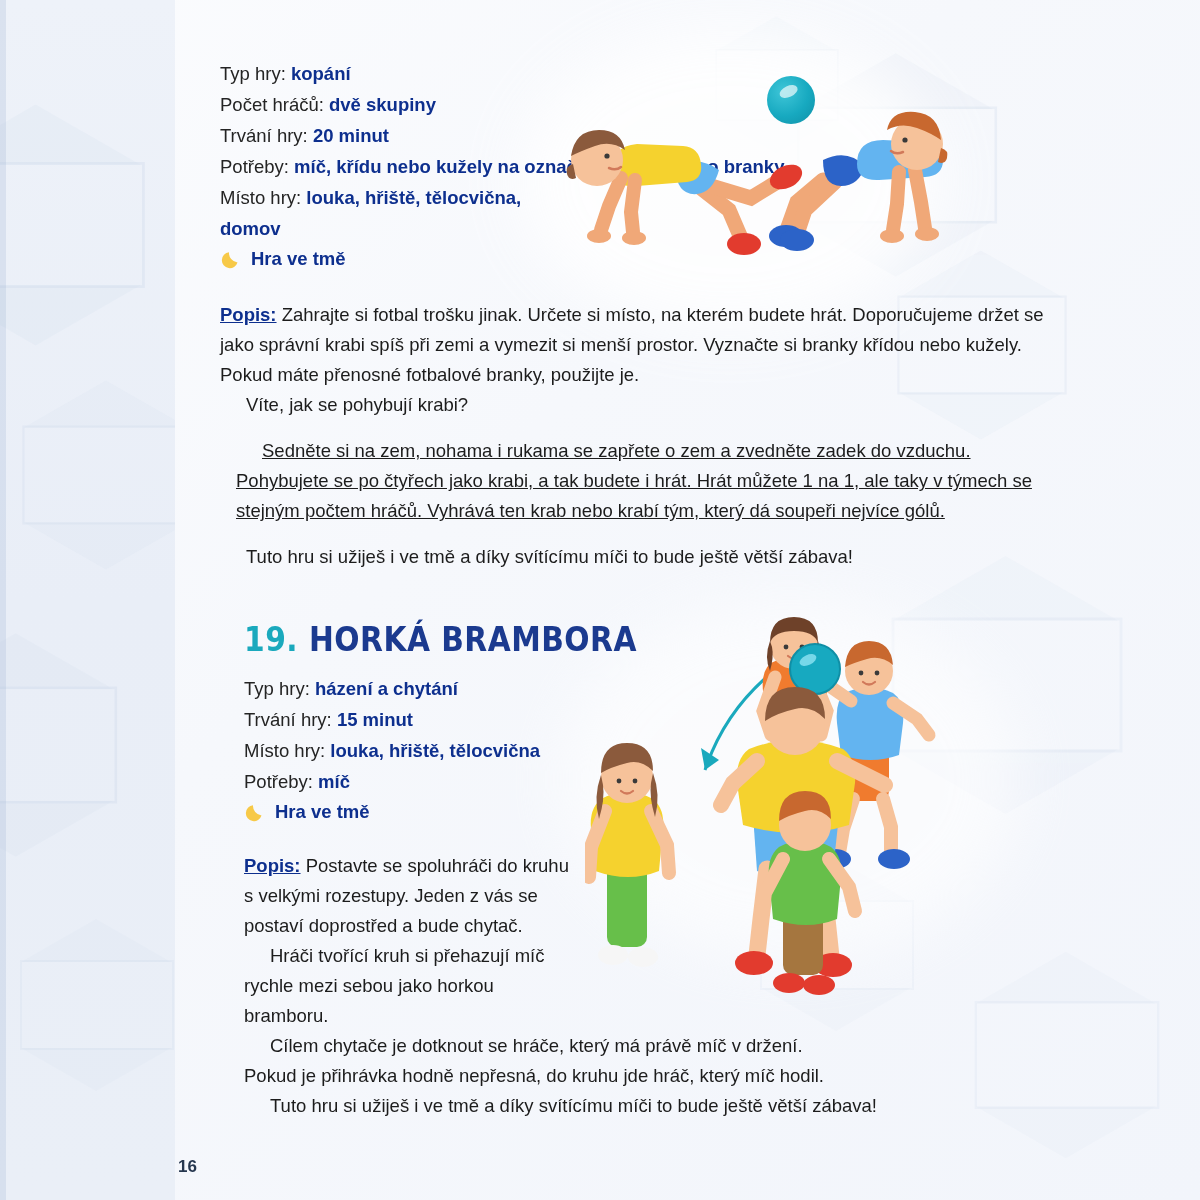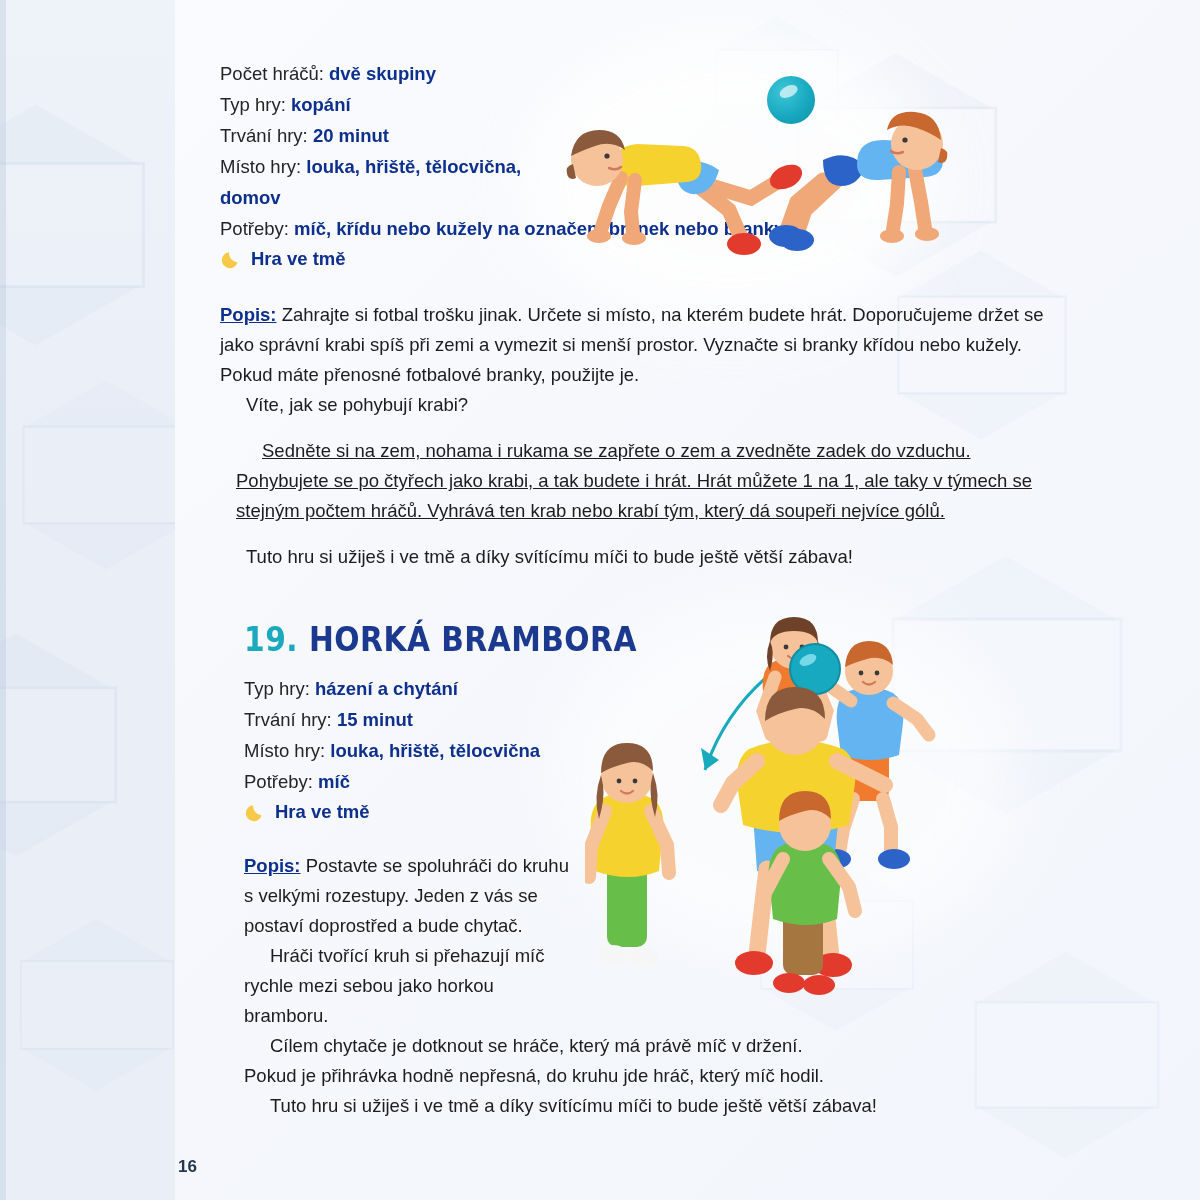--- a/index.html
+++ b/index.html
@@ -178,38 +178,38 @@
       <div style="position:absolute;left:0;top:0;width:6px;height:1200px;background:rgba(160,180,210,.25);"></div>
     </div>
   </div>
 
   <div class="content">
 
     <div class="section" style="top:58px; width:900px;">
 
       <div class="meta" style="width:600px;">
         <div>
+          <span class="lbl">Typ hry:</span>
+          <span class="val">kopání</span>
+        </div>
+        <div>
           <span class="lbl">Počet hráčů:</span>
           <span class="val">dvě skupiny</span>
         </div>
         <div>
-          <span class="lbl">Typ hry:</span>
-          <span class="val">kopání</span>
-        </div>
-        <div>
           <span class="lbl">Trvání hry:</span>
           <span class="val">20 minut</span>
+        </div>
+        <div>
+          <span class="lbl">Potřeby:</span>
+          <span class="val">míč, křídu nebo kužely na označení branek nebo branky</span>
         </div>
         <div style="width:340px;">
           <span class="lbl">Místo hry:</span>
           <span class="val">louka, hřiště, tělocvična, domov</span>
-        </div>
-        <div>
-          <span class="lbl">Potřeby:</span>
-          <span class="val">míč, křídu nebo kužely na označení branek nebo branky</span>
         </div>
       </div>
 
       <div class="darkgame">
         <span class="moon">
           <svg width="22" height="22" viewBox="0 0 22 22">
             <path d="M17.5 14.5 A8 8 0 1 1 9 4.2 A9.6 9.6 0 0 0 17.5 14.5 Z" fill="#f7c948"></path>
           </svg>
         </span>
         <span>Hra ve tmě</span>

